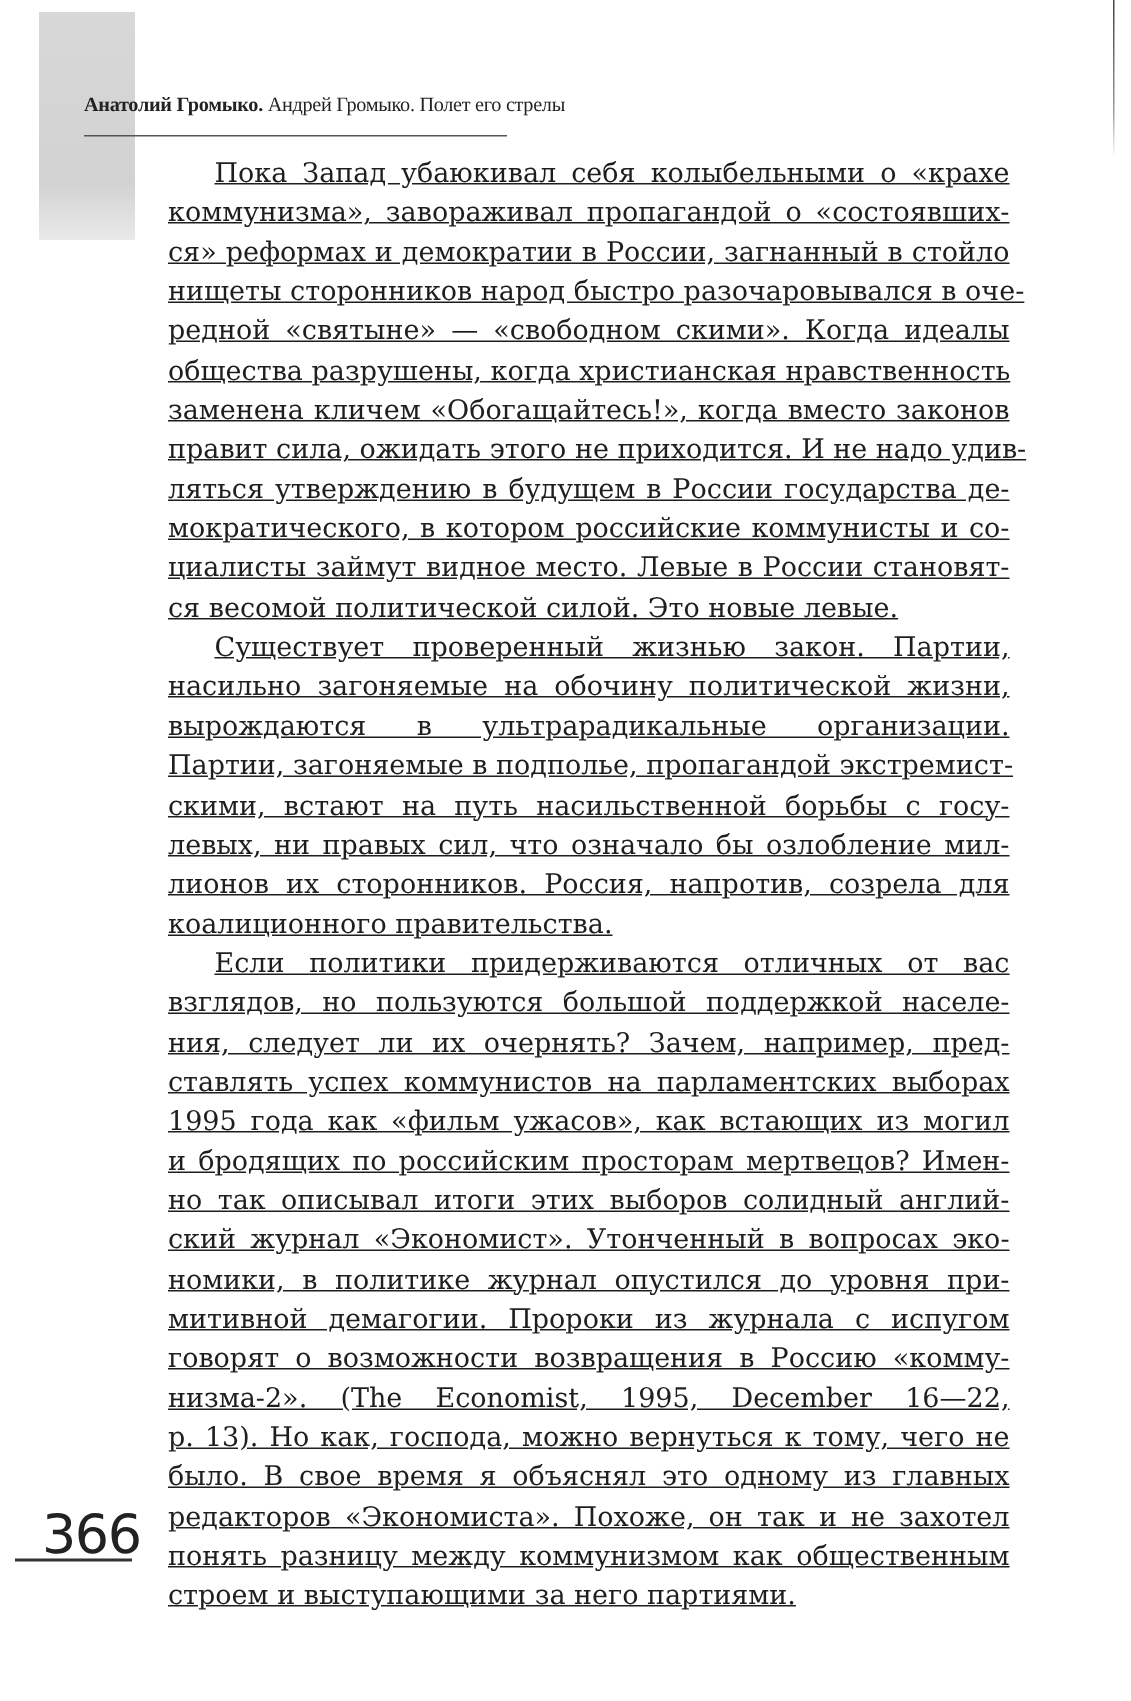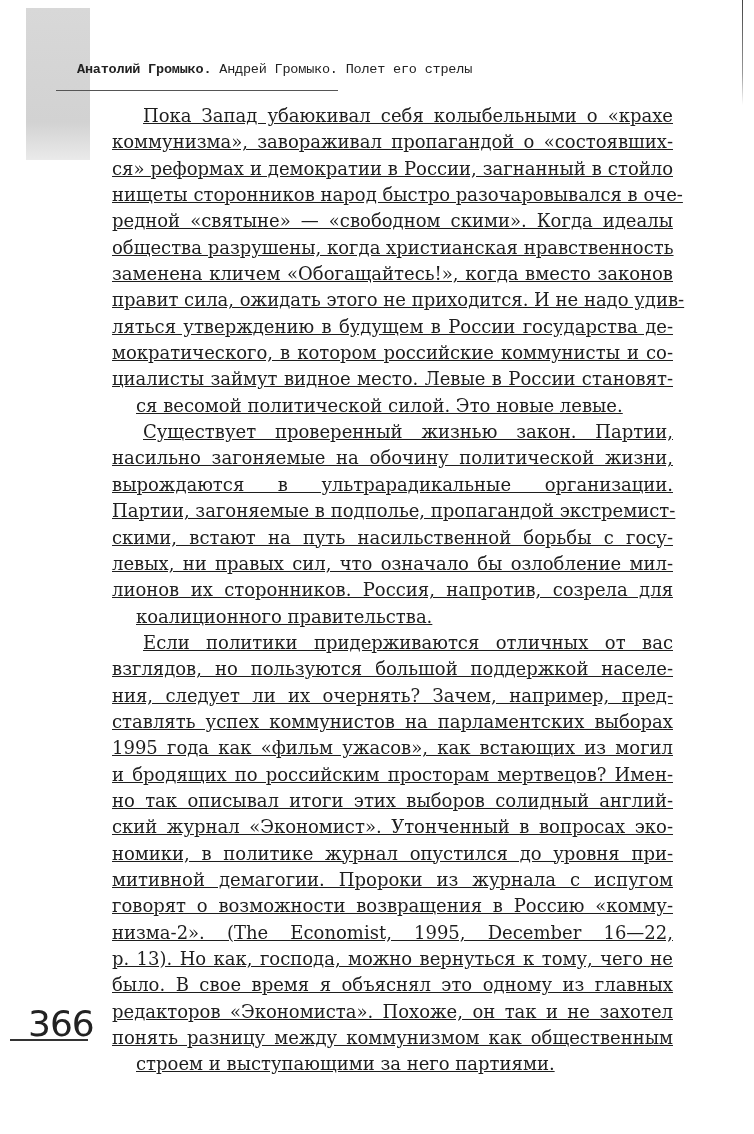--- a/index.html
+++ b/index.html
@@ -7,35 +7,35 @@
   .gray-band {
     position: absolute; left: 26px; top: 8px; width: 64px; height: 152px;
     background: linear-gradient(to bottom, #d8d8d8 0%, #d2d2d2 75%, #eaeaea 100%);
   }
   .edge-line {
     position: absolute; left: 742px; top: 0; width: 1px; height: 105px;
     background: linear-gradient(to bottom, #444 0%, #999 70%, rgba(255,255,255,0) 100%);
   }
   .running-head {
     position: absolute; left: 56px; top: 62px; width: 290px;
-    font-family: Liberation Mono, monospace; font-size: 13.5px; color: #222;
-    white-space: nowrap; letter-spacing: -0.2px; margin-left: 21px;
+    font-family: Liberation Serif, serif; font-size: 13.5px; color: #222;
+    white-space: nowrap; letter-spacing: -0.2px;
   }
   .running-head .author { font-weight: bold; }
   .head-rule {
     position: absolute; left: 56px; top: 90px; width: 282px; height: 1px; background: #555;
   }
   .body-text {
     position: absolute; left: 112px; top: 103px; width: 561px;
     font-family: "DejaVu Serif", serif; font-size: 18px; line-height: 26.35px;
     color: #1e1e1e; text-align: justify; hyphens: manual; text-decoration: underline;
   }
   .body-text p { margin: 0; text-indent: 31px; }
   .line { display: block; text-align: justify; text-align-last: justify; white-space: nowrap; }
-  .line.last { text-align-last: left; margin-left: 24px; }
+  .line.last { text-align-last: left; }
   .page-number {
     position: absolute; left: 28px; top: 993px;
     font-family: "DejaVu Sans", sans-serif; font-size: 36px; color: #222;
     letter-spacing: -1px;
     margin-top: 10px;
   }
   .page-rule {
     position: absolute; left: 10px; top: 1039px; width: 78px; height: 2px; background: #333;
   }
 </style>

